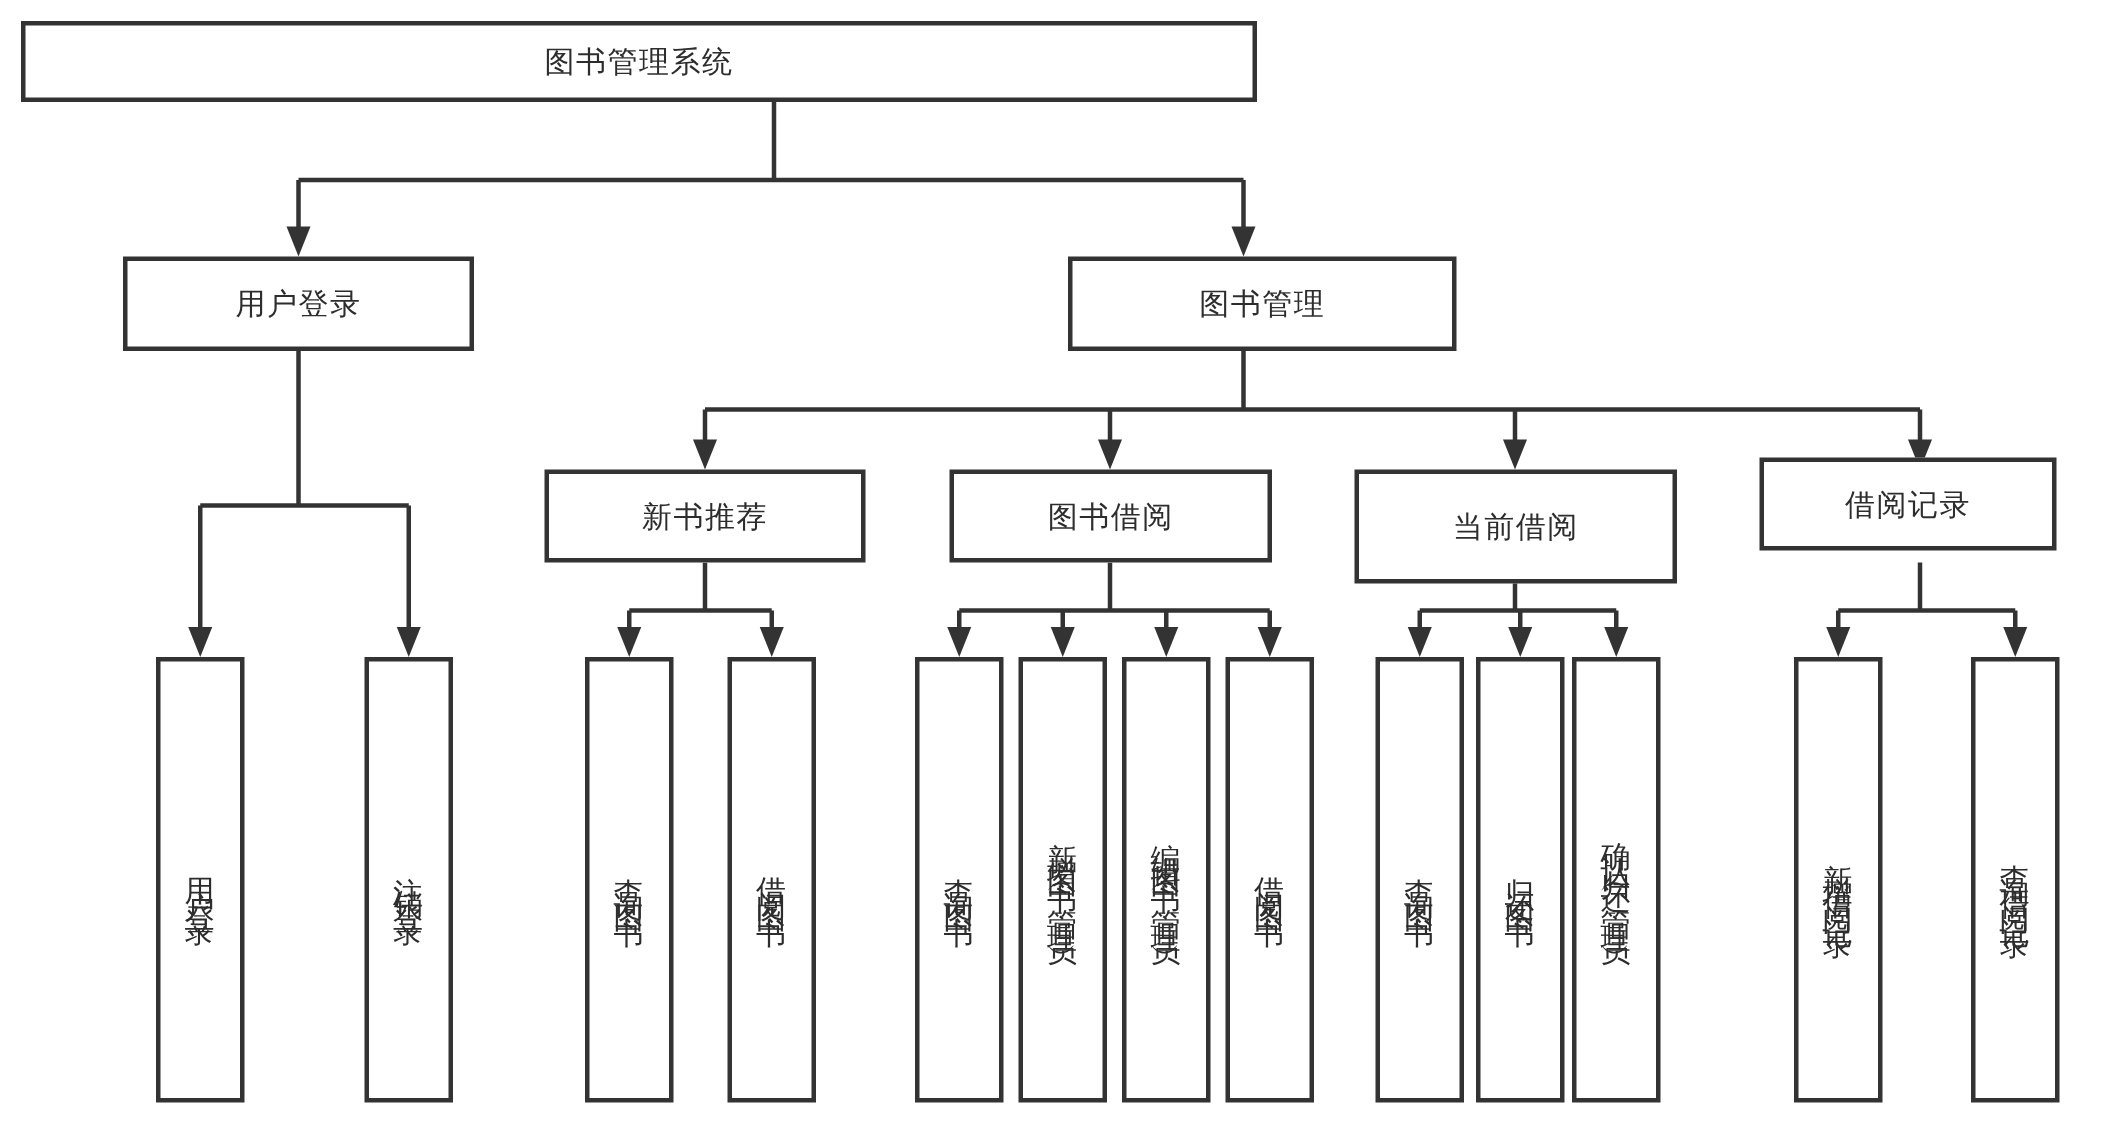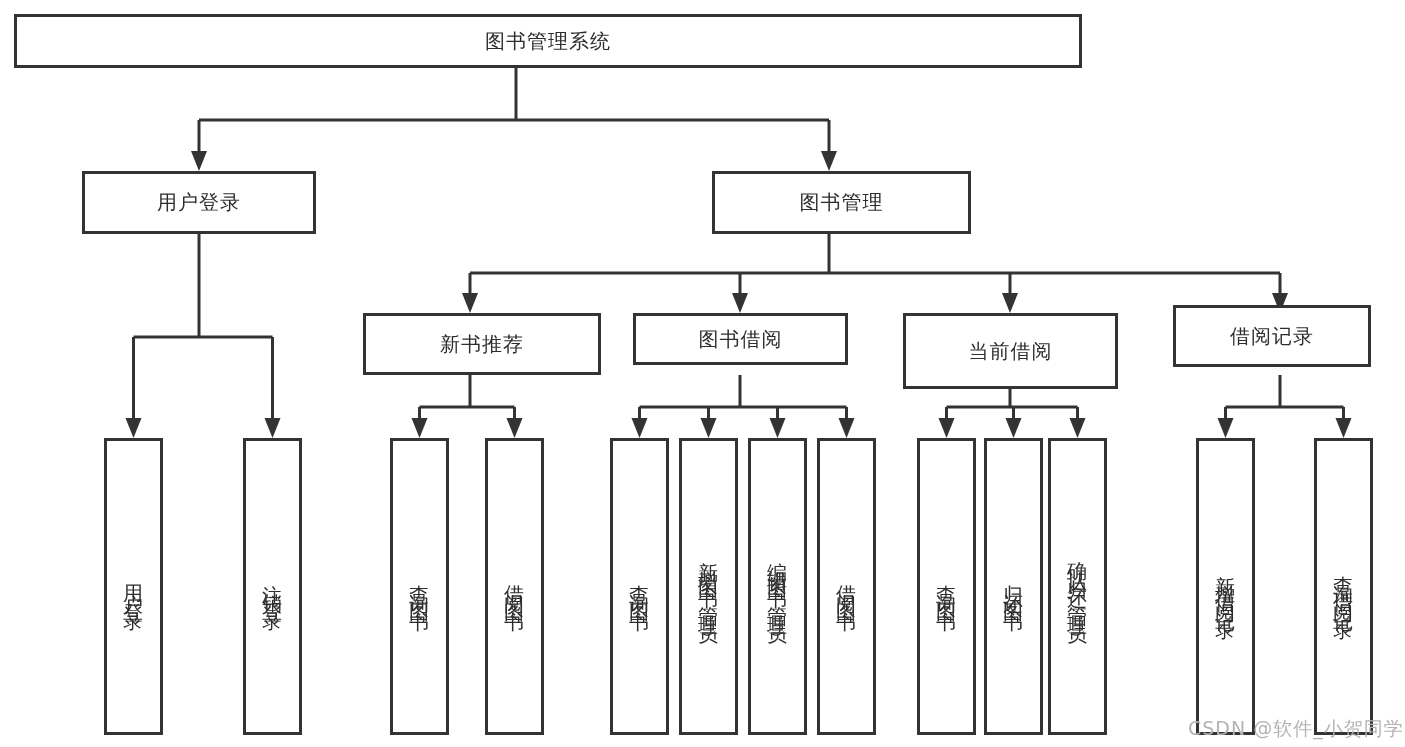--- a/index.html
+++ b/index.html
@@ -48,25 +48,25 @@
   .watermark {
     position: absolute;
     left: 1188px;
     top: 716px;
     font-size: 19px;
     color: #b3b3b3;
     letter-spacing: 1px;
     white-space: nowrap;
   }
   
-  #node-root        { left: 14px;   top: 14px;  width: 1068px; height: 54px; }
+  #node-root        { left: 14px;   top: 14px;  width: 824px; height: 54px; }
   #node-user-login  { left: 82px;   top: 171px; width: 234px;  height: 63px; }
   #node-book-mgmt   { left: 712px;  top: 171px; width: 259px;  height: 63px; }
-  #node-new-book    { left: 363px;  top: 313px; width: 238px;  height: 62px; }
-  #node-book-borrow { left: 633px;  top: 313px; width: 215px;  height: 52px; }
+  #node-new-book    { left: 363px;  top: 313px; width: 214px;  height: 62px; }
+  #node-book-borrow { left: 633px;  top: 313px; width: 215px;  height: 62px; }
   #node-cur-borrow  { left: 903px;  top: 313px; width: 215px;  height: 76px; }
   #node-borrow-rec  { left: 1173px; top: 305px; width: 198px;  height: 62px; }
   
   #leaf-0  { left: 104px; }
   #leaf-1  { left: 243px; }
   #leaf-2  { left: 390px; }
   #leaf-3  { left: 485px; }
   #leaf-4  { left: 610px; }
   #leaf-5  { left: 679px; }
   #leaf-6  { left: 748px; }
@@ -236,15 +236,14 @@
     <span>确认归还（管理员）</span>
   </div>
 
   <div class="box leaf" id="leaf-11">
     <span>新增借阅记录</span>
   </div>
   <div class="box leaf" id="leaf-12">
     <span>查询借阅记录</span>
   </div>
 
-  <div class="watermark">CSDN @软件_小贺同学</div>
 
 </div>
 
 </body></html>

